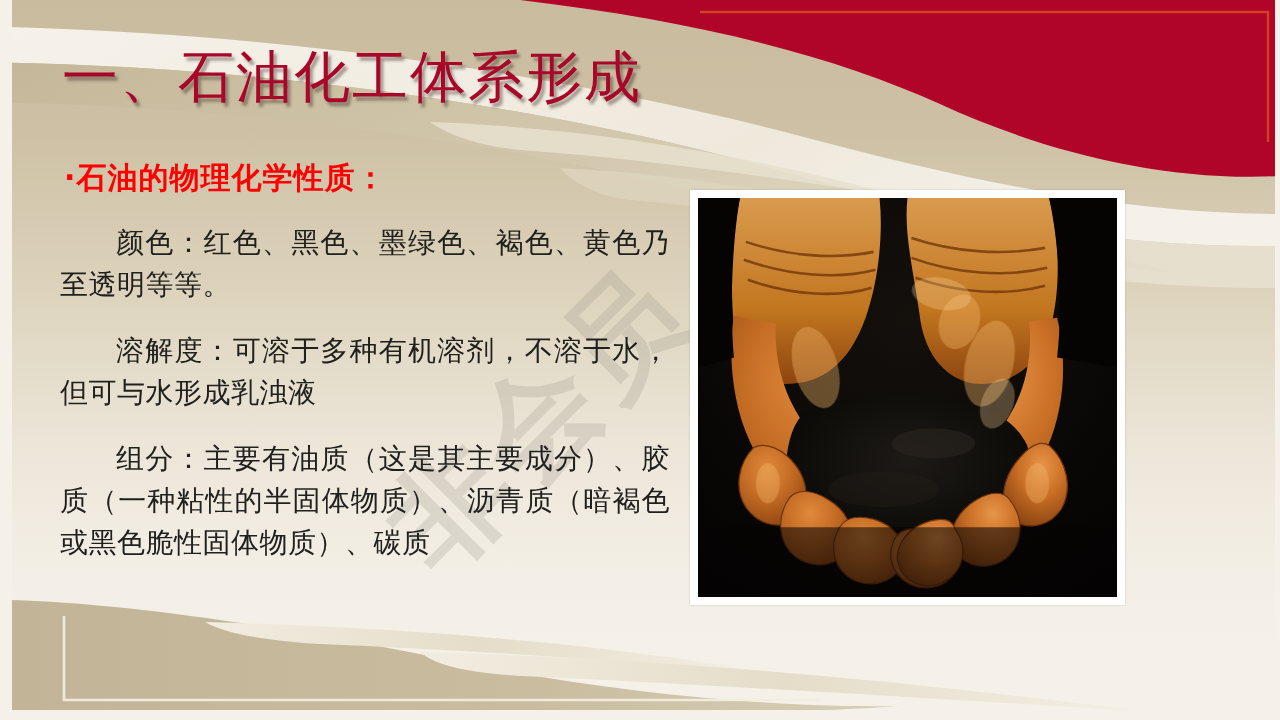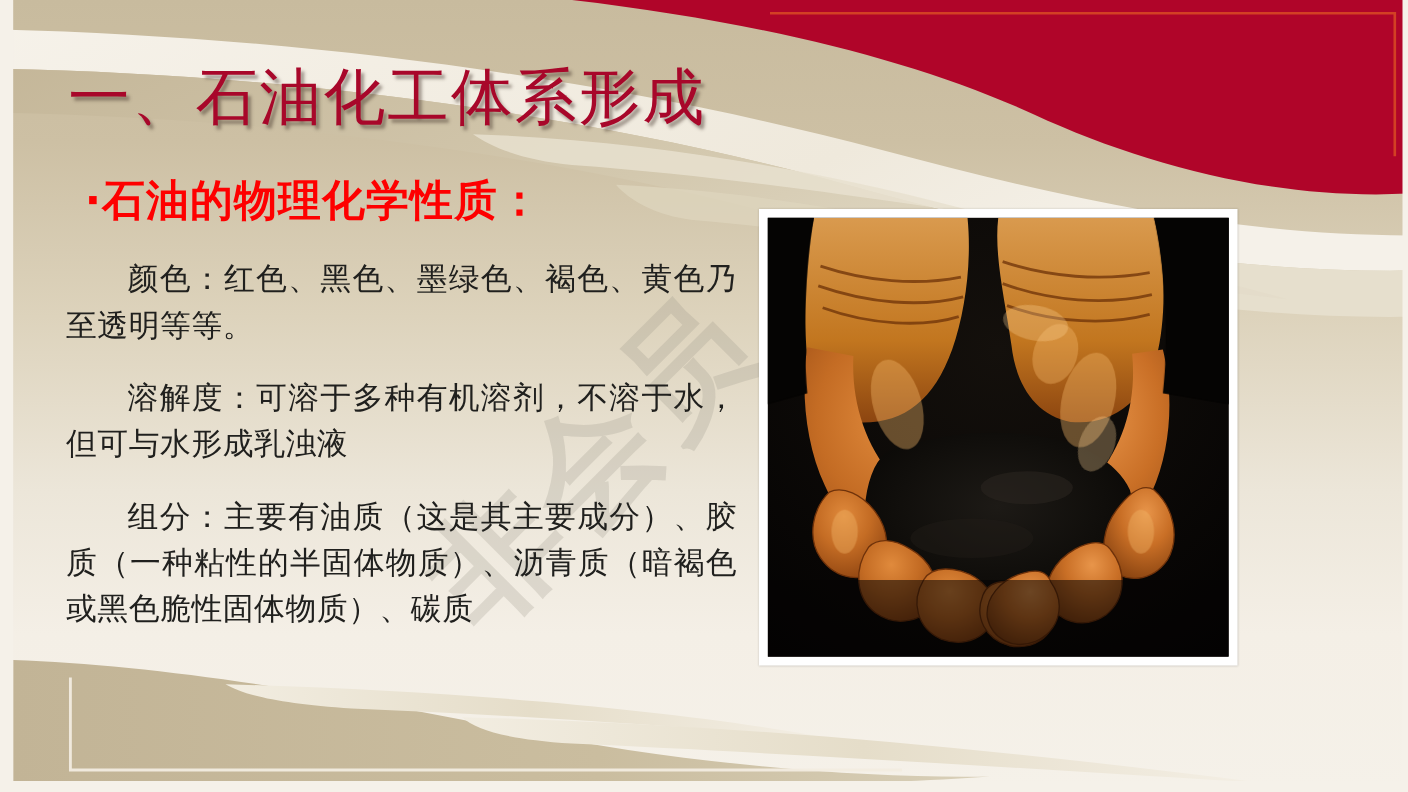--- a/index.html
+++ b/index.html
@@ -76,47 +76,47 @@
     white-space: nowrap;
     z-index: 6;
     pointer-events: none;
     user-select: none;
   }
 
   
   .slide-title {
     position: absolute;
     left: 62px;
-    top: 60px;
+    top: 48px;
     z-index: 20;
     font-family: "DejaVu Serif", "Liberation Serif", serif;
     font-size: 56px;
     line-height: 1.05;
     letter-spacing: 2px;
     color: #a8072a;
     white-space: nowrap;
     text-shadow: 3px 4px 3px rgba(60, 45, 35, 0.45);
   }
 
   
   .content {
     position: absolute;
     left: 60px;
     top: 160px;
     width: 610px;
     z-index: 20;
   }
   .subhead {
     font-family: "DejaVu Sans", sans-serif;
-    font-size: 39px;
+    font-size: 30px;
     font-weight: 700;
     color: #fe0000;
     letter-spacing: 1px;
     line-height: 1.2;
-    margin: 0 0 26px 17px;
+    margin: 0 0 26px 4px;
     white-space: nowrap;
   }
   .para {
     font-family: "DejaVu Serif", "Liberation Serif", serif;
     font-size: 28px;
     line-height: 1.5;
     color: #20201e;
     text-indent: 2em;
     margin: 0 0 24px 0;
     text-align: justify;

